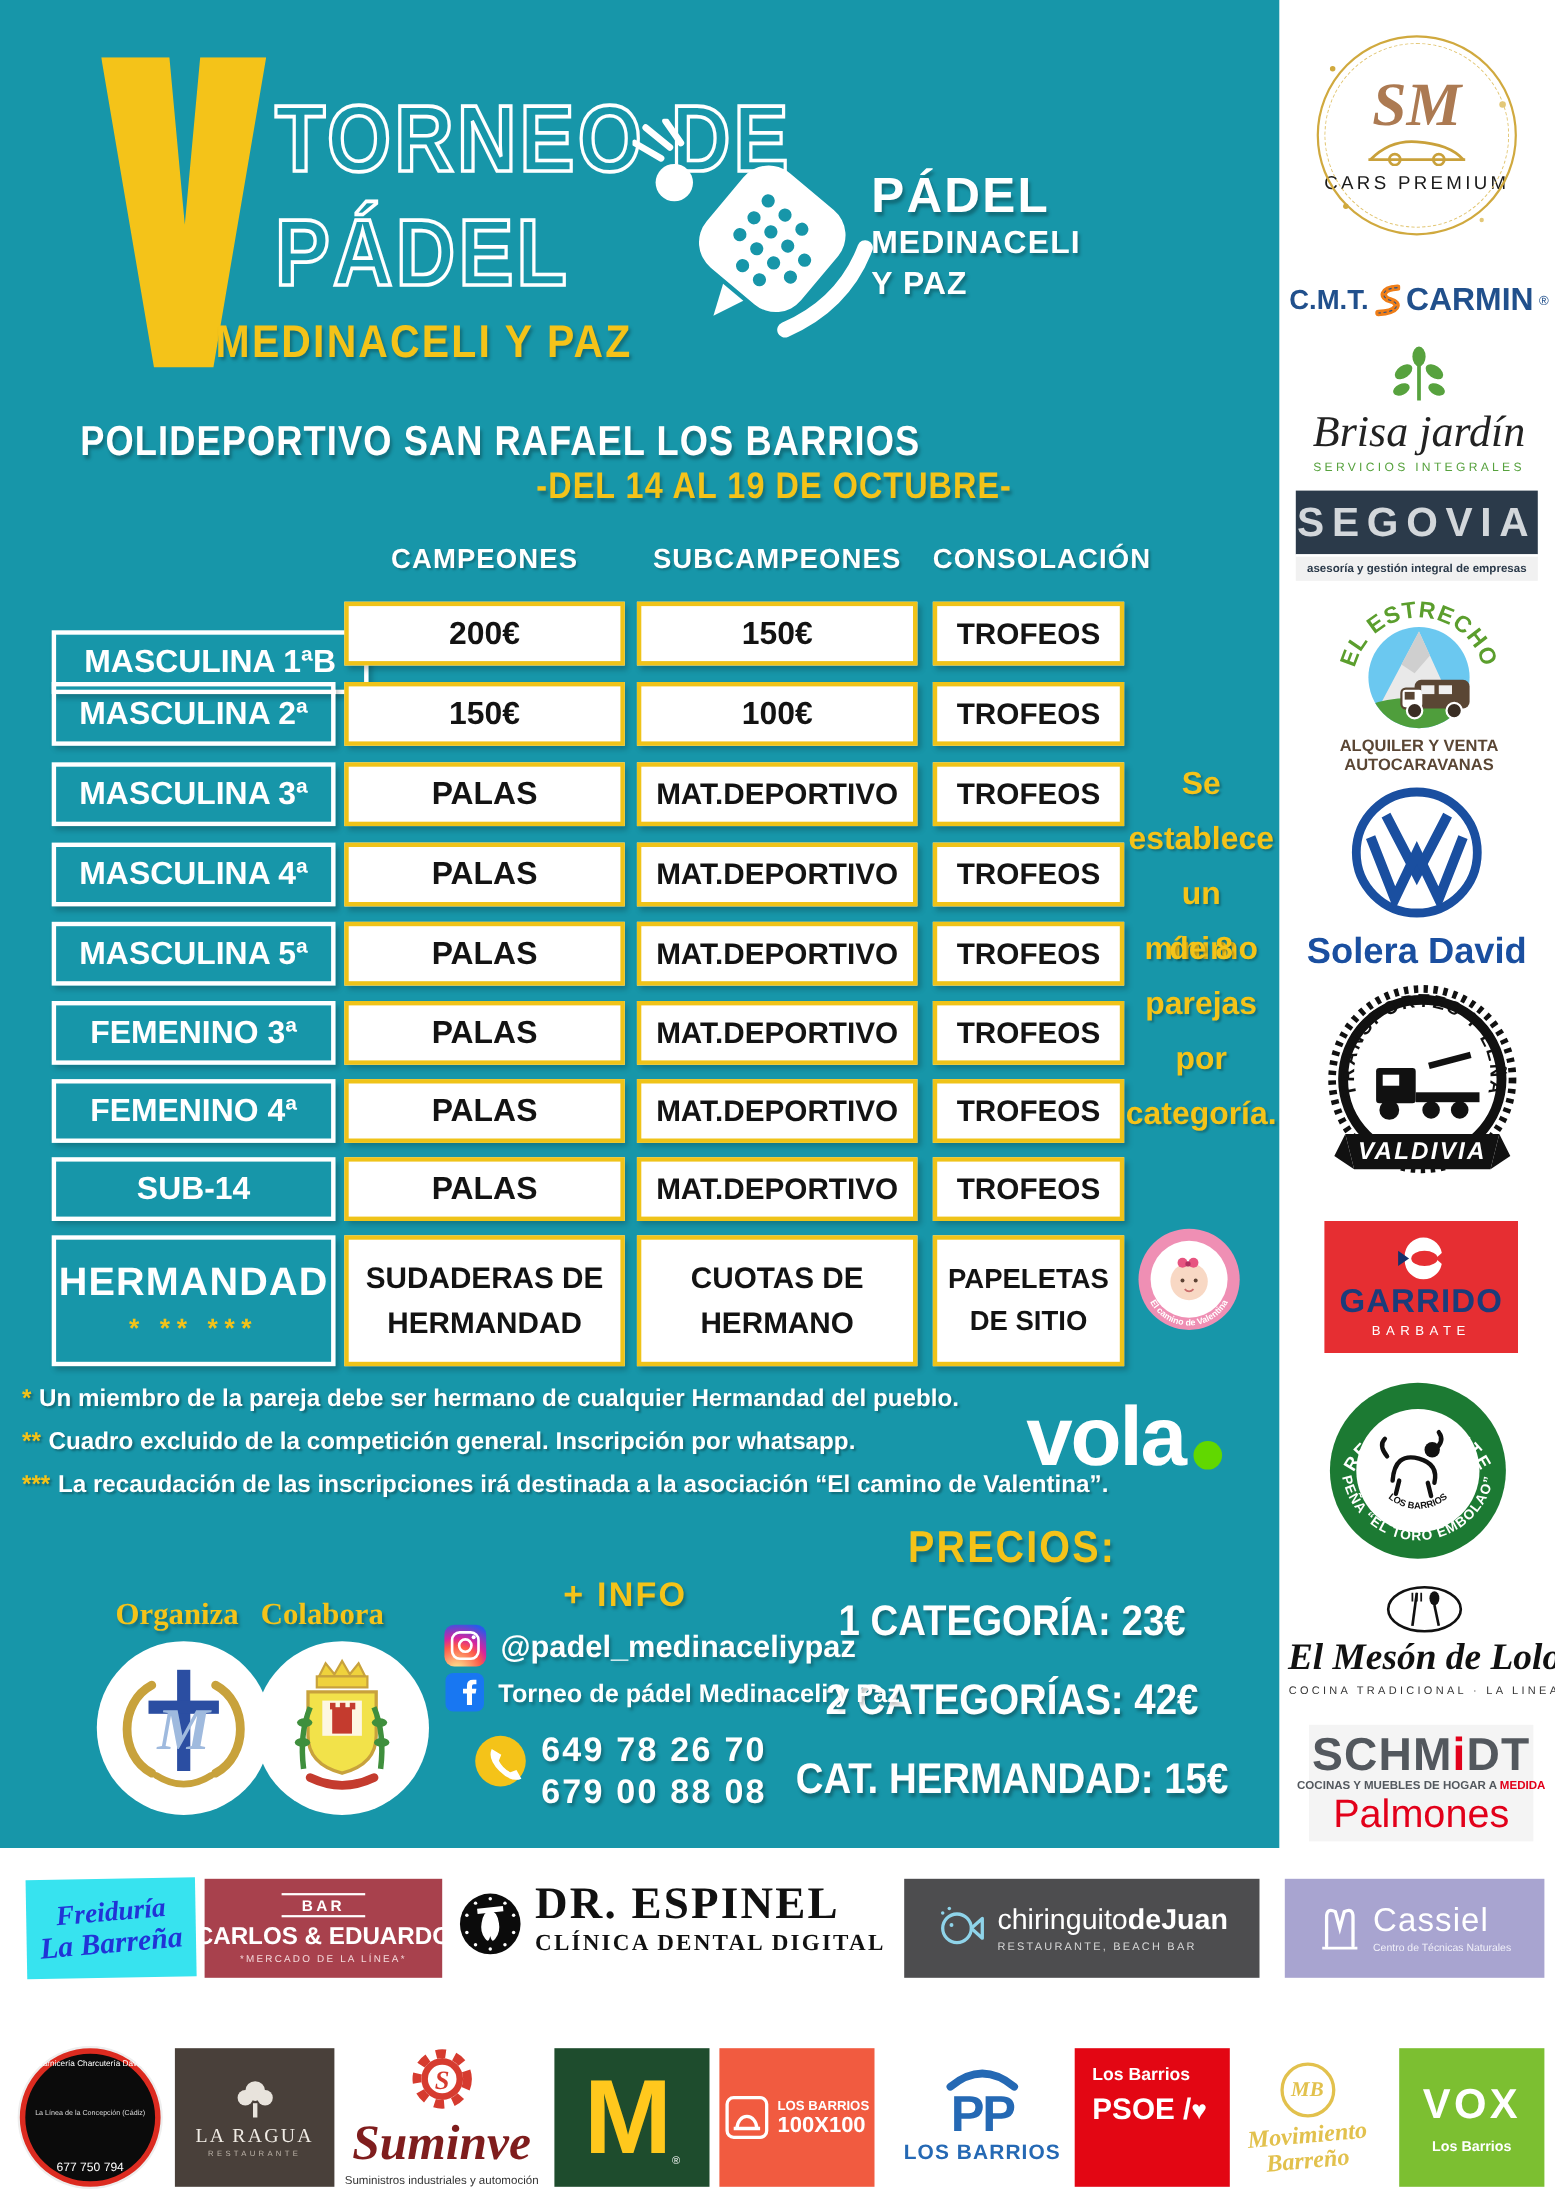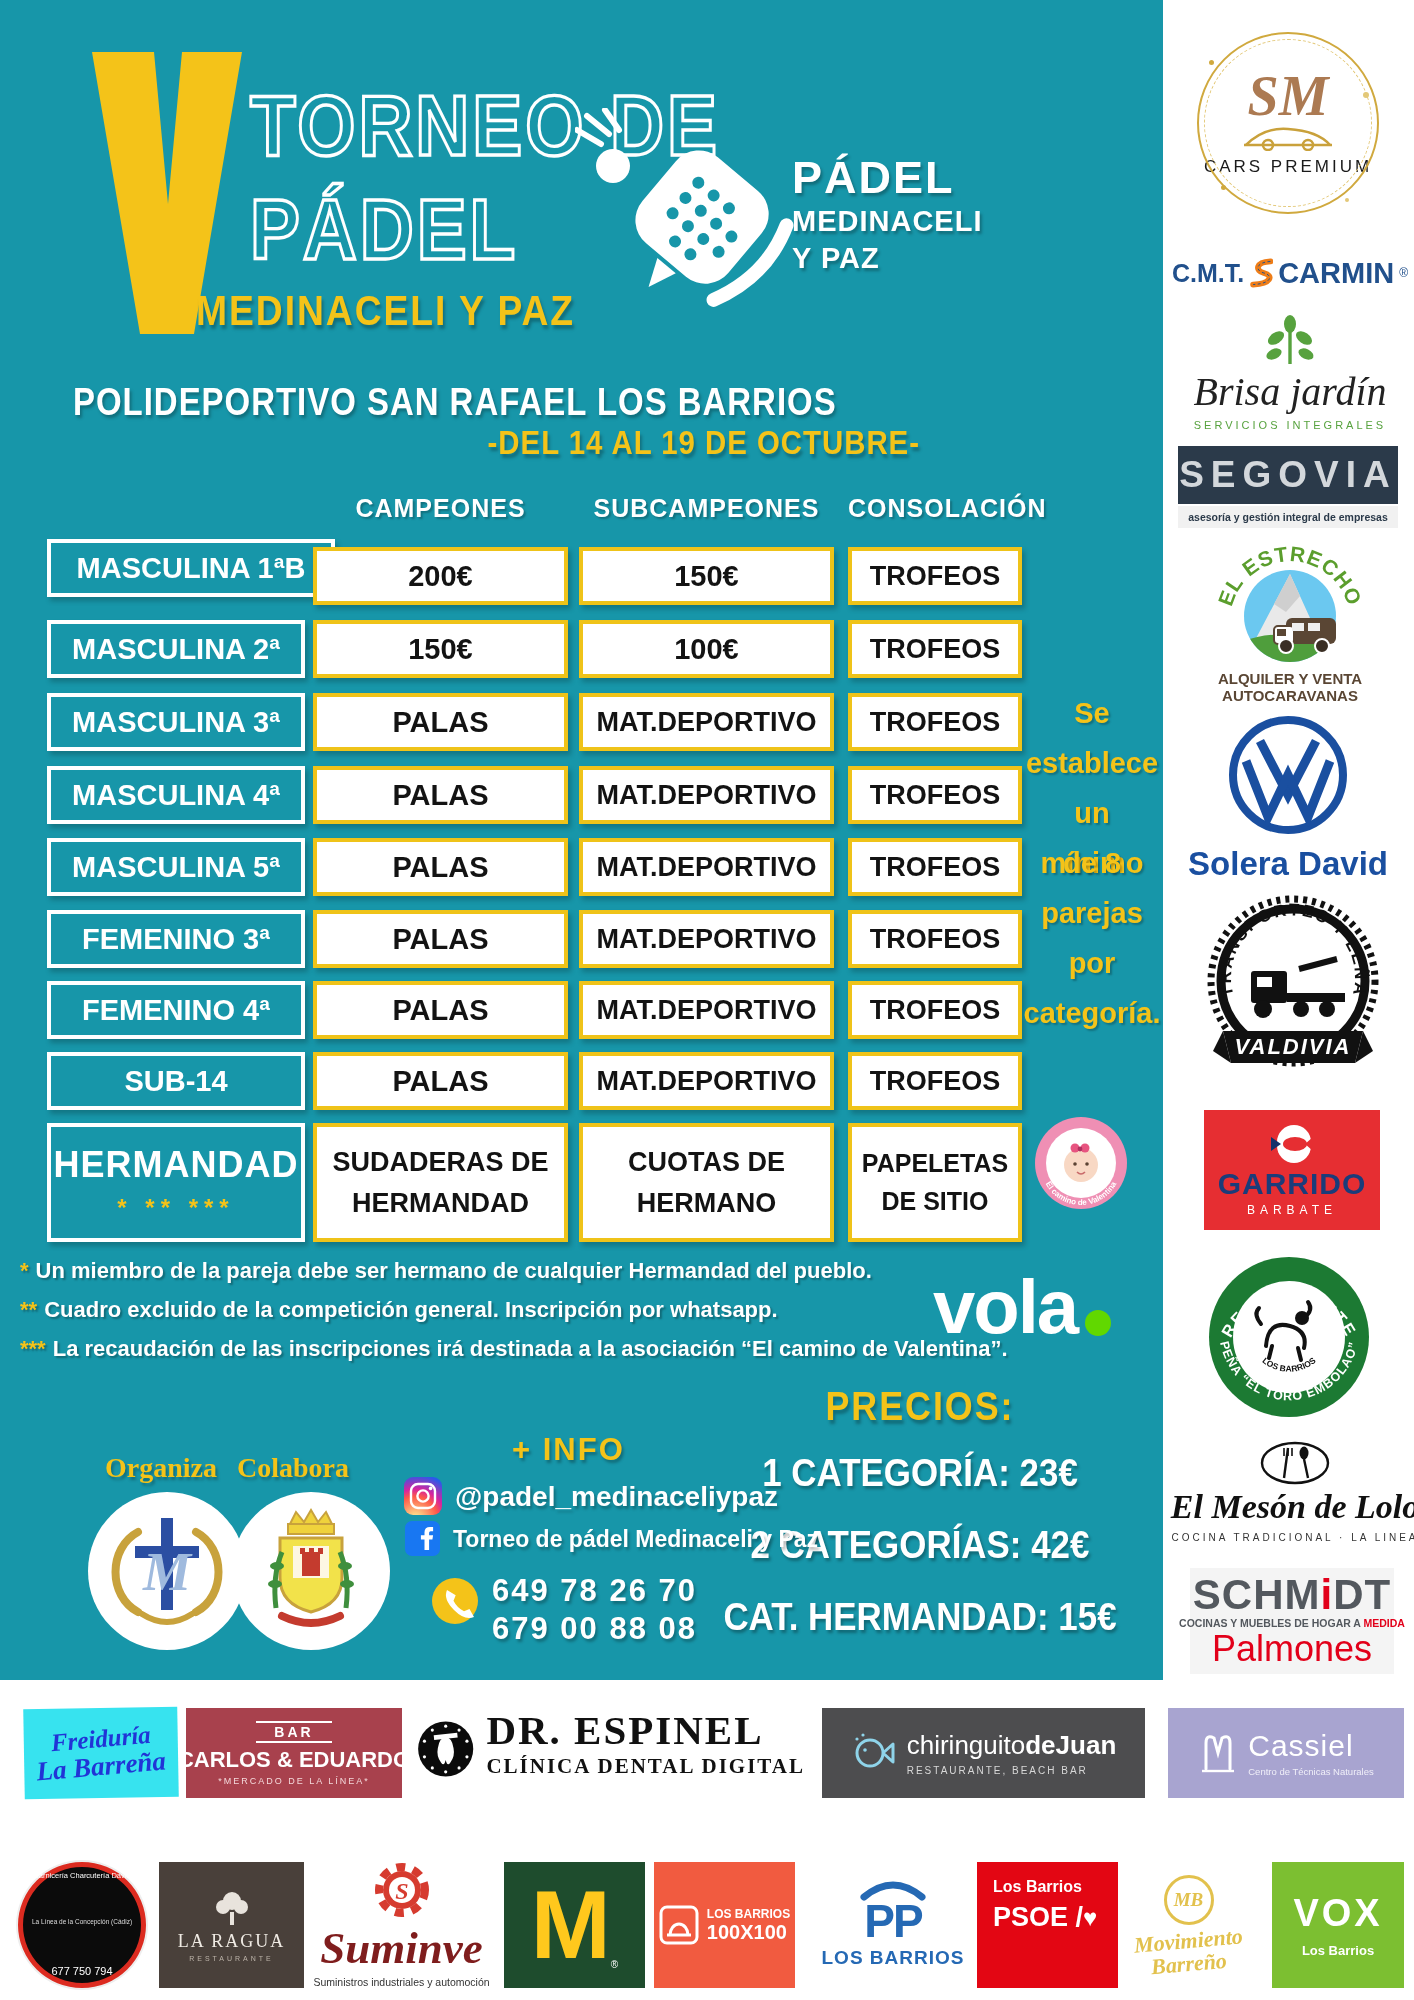--- a/index.html
+++ b/index.html
@@ -65,21 +65,21 @@
   <div class="abs w b sh" style="left:792px;top:205px;font-size:29px;letter-spacing:1px;">MEDINACELI</div>
   <div class="abs w b sh" style="left:792px;top:242px;font-size:29px;letter-spacing:1px;">Y PAZ</div>
 
   <div class="abs w b sh" style="left:73px;top:380px;font-size:34px;letter-spacing:1px;transform:scale(.97,1.12);transform-origin:top left;white-space:nowrap;">POLIDEPORTIVO SAN RAFAEL LOS BARRIOS</div>
   <div class="abs y b sh" style="left:480px;top:424px;width:380px;text-align:right;font-size:30px;letter-spacing:1px;transform:scale(.98,1.12);transform-origin:top right;white-space:nowrap;">-DEL 14 AL 19 DE OCTUBRE-</div>
 
   <div class="hdr" style="left:313px;top:494px;width:255px;">CAMPEONES</div>
   <div class="hdr" style="left:579px;top:494px;width:255px;">SUBCAMPEONES</div>
   <div class="hdr" style="left:848px;top:494px;width:174px;">CONSOLACIÓN</div>
 
-  <div class="cat" style="left:47px;top:539px;width:288px;height:58px;font-size:29px;">MASCULINA 1ªB</div>
+  <div class="cat" style="left:47px;top:573px;width:288px;height:58px;font-size:29px;">MASCULINA 1ªB</div>
   <div class="cell" style="left:313px;top:547px;width:255px;height:58px;font-size:29px;">200€</div>
   <div class="cell" style="left:579px;top:547px;width:255px;height:58px;font-size:29px;">150€</div>
   <div class="cell" style="left:848px;top:547px;width:174px;height:58px;font-size:27px;">TROFEOS</div>
 
   <div class="cat" style="left:47px;top:620px;width:258px;height:58px;font-size:29px;">MASCULINA 2ª</div>
   <div class="cell" style="left:313px;top:620px;width:255px;height:58px;font-size:29px;">150€</div>
   <div class="cell" style="left:579px;top:620px;width:255px;height:58px;font-size:29px;">100€</div>
   <div class="cell" style="left:848px;top:620px;width:174px;height:58px;font-size:27px;">TROFEOS</div>
 
   <div class="cat" style="left:47px;top:693px;width:258px;height:58px;font-size:29px;">MASCULINA 3ª</div>

